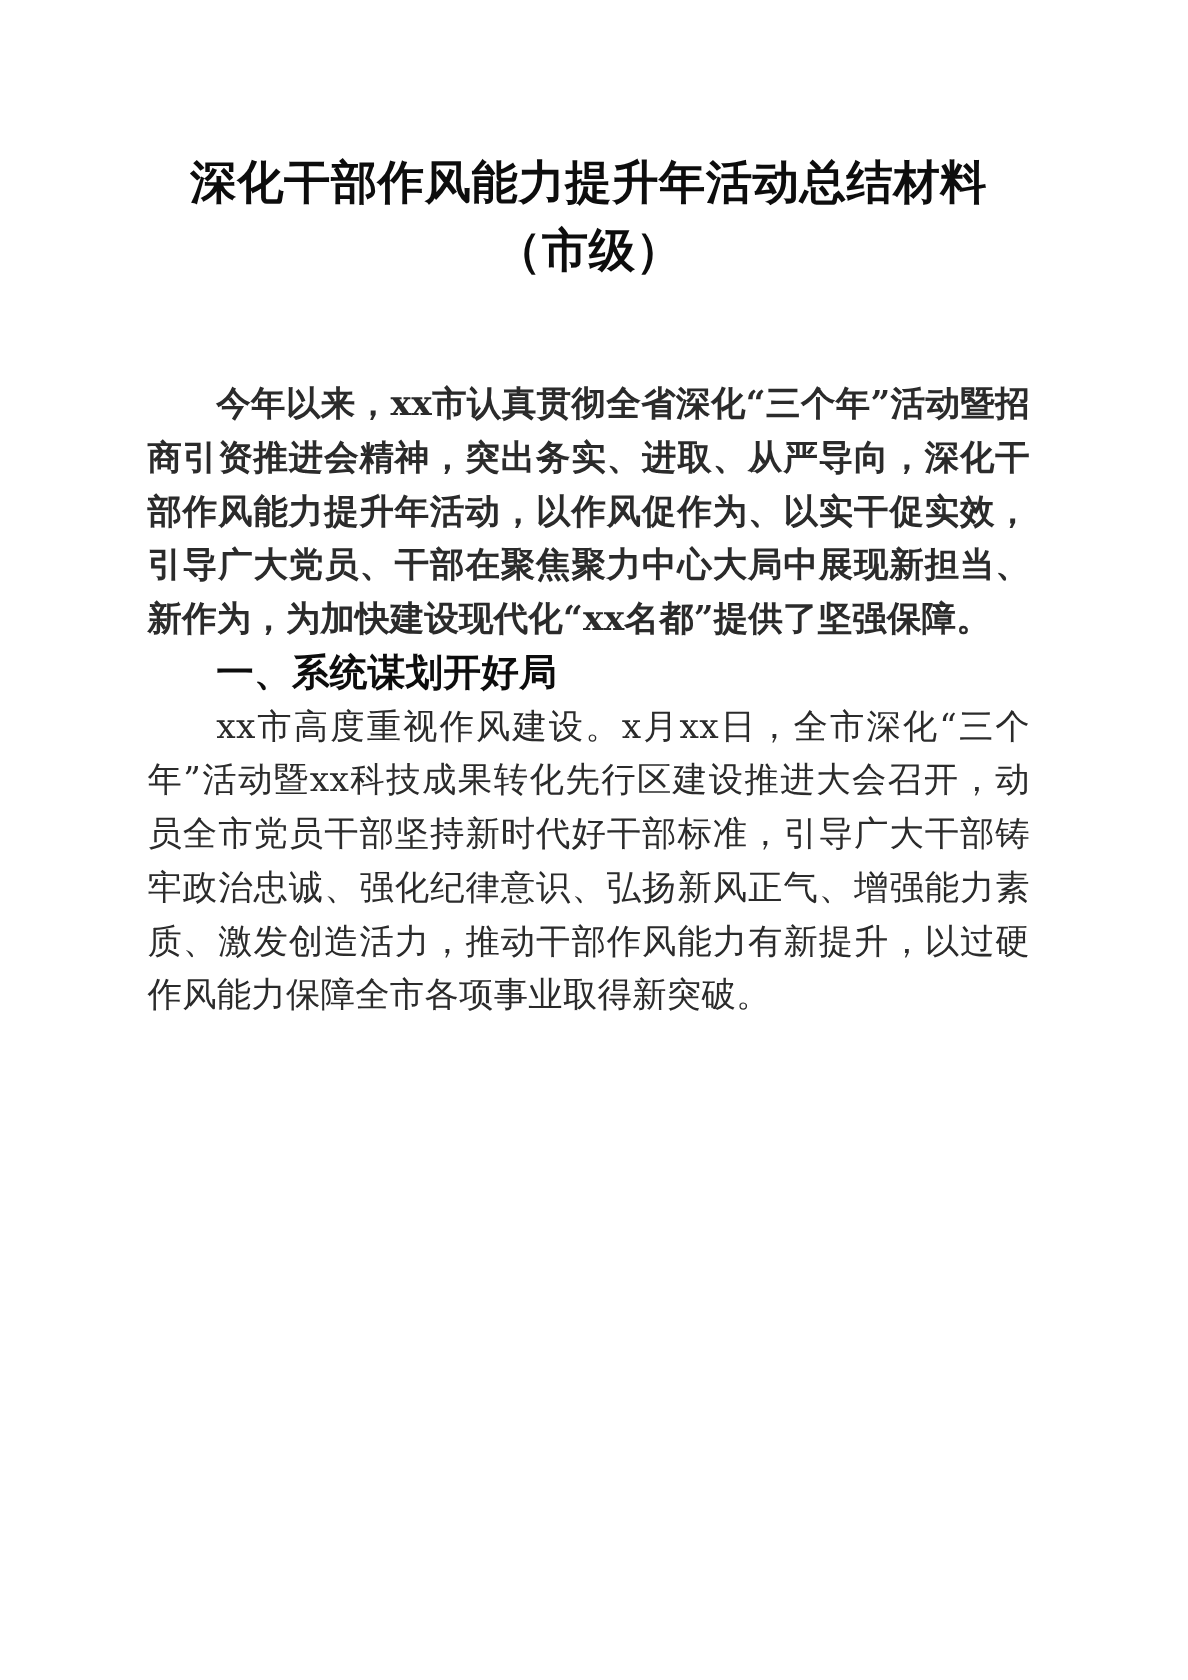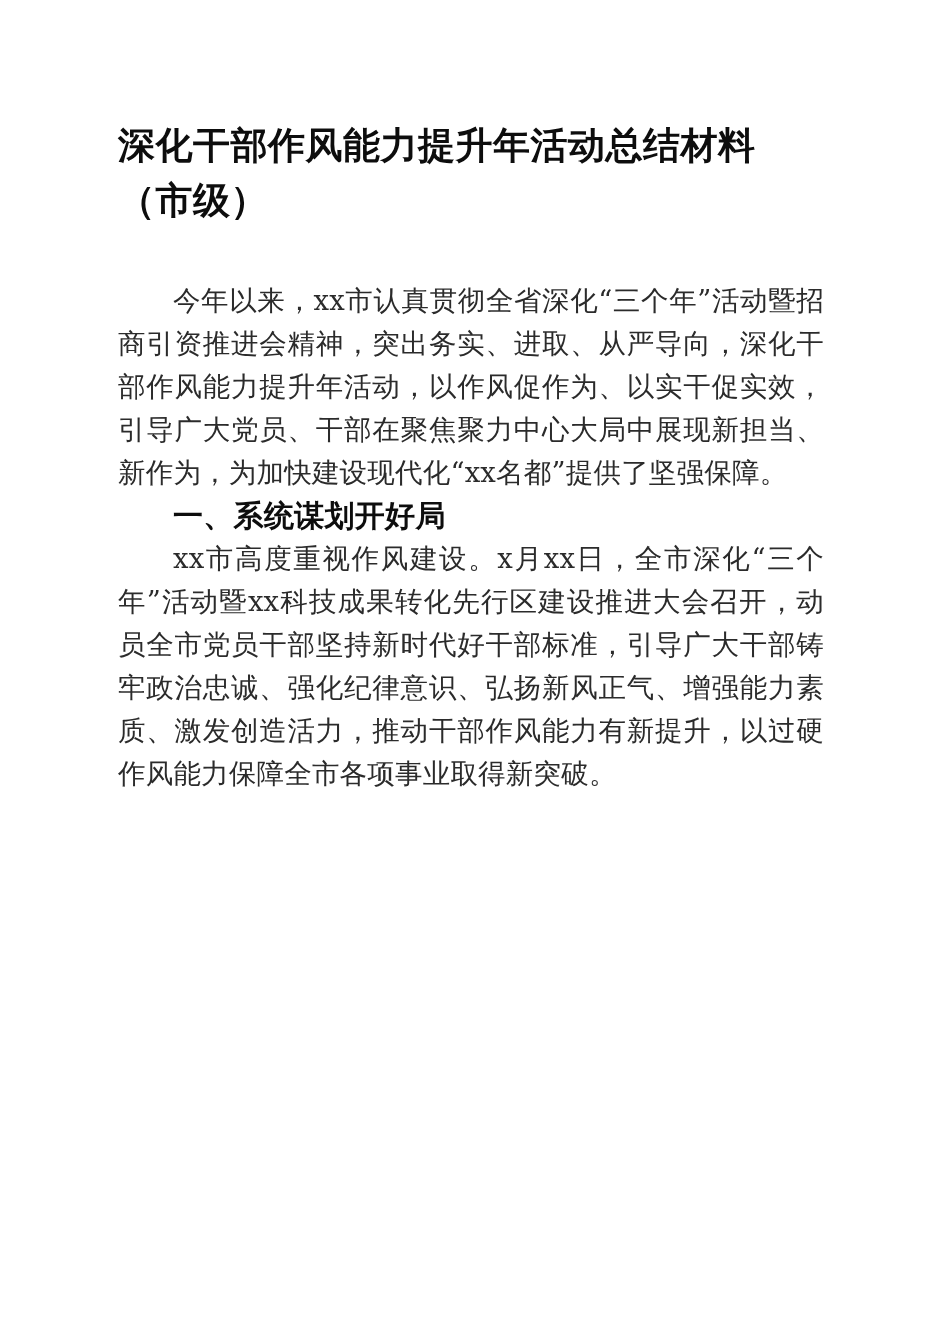--- a/index.html
+++ b/index.html
@@ -31,20 +31,21 @@
     top: 0;
     width: 706px;
   }
 
   
   .doc-title {
     font-family: "DejaVu Serif", "Liberation Serif", serif;
     font-weight: bold;
     font-size: 37px;
     line-height: 55px;
+    text-align: center;
     letter-spacing: 0.5px;
     color: #0d0d0d;
     margin: 0;
     padding-top: 118px;
     width: 706px;
     -webkit-font-smoothing: antialiased;
   }
 
   
   .para {
@@ -55,21 +56,22 @@
     text-align-last: left;
     text-justify: inter-ideograph;
     text-indent: 55px;
     margin: 0;
     color: #2b2b2b;
     letter-spacing: 0.2px;
     word-break: break-all;
   }
 
   .para.first-body {
-    margin-top: 51px;
+    margin-top: 74px;
+    font-weight: bold;
   }
 
   
   .section-heading {
     font-family: "DejaVu Sans", "Liberation Sans", sans-serif;
     font-weight: bold;
     font-size: 30px;
     line-height: 43px;
     text-indent: 55px;
     margin: 0;

